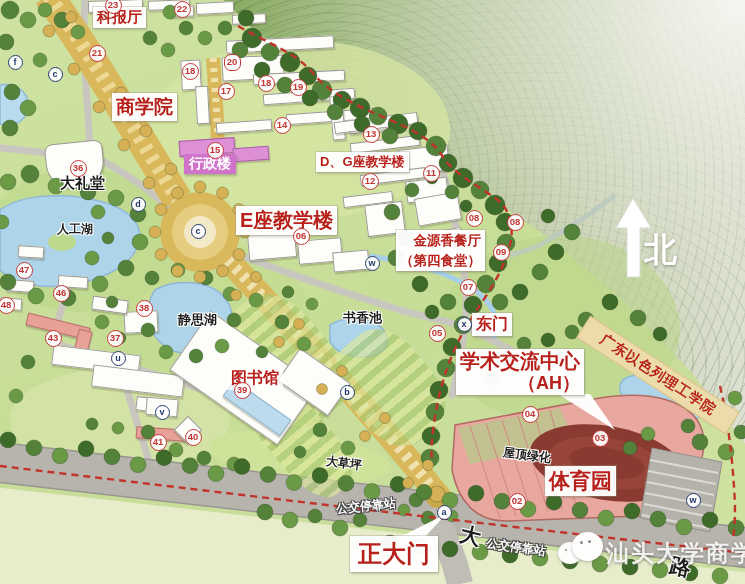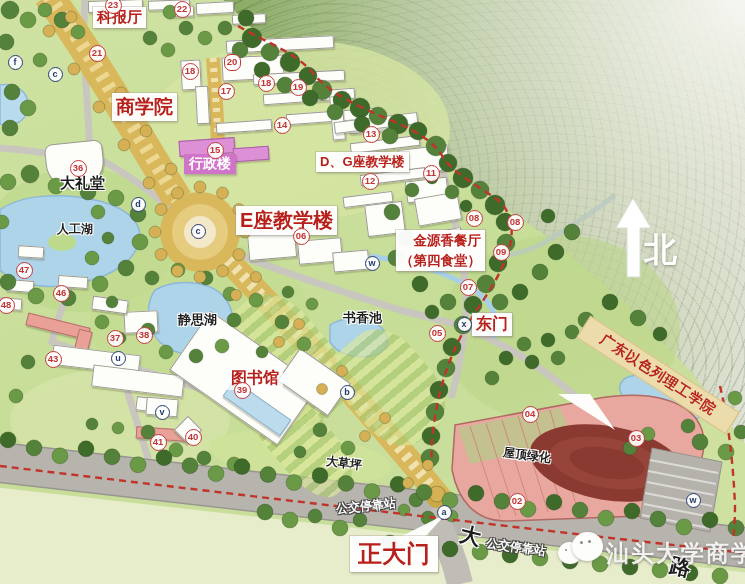--- a/index.html
+++ b/index.html
@@ -439,21 +439,26 @@
   <div class="lblbox" style="left:236px;top:206px;font-size:20px;">E座教学楼</div>
   <div class="lblbox" style="left:396px;top:230px;font-size:13.5px;line-height:1.45;">
     <div>金源香餐厅</div>
     <div>（第四食堂）</div>
   </div>
   <div class="lblbox" style="left:316px;top:152px;font-size:13px;">D、G座教学楼</div>
   <div class="lblbox" style="left:472px;top:313px;font-size:16px;">东门</div>
   <div class="dark" style="left:178px;top:311px;font-size:13px;">静思湖</div>
   <div class="dark" style="left:343px;top:309px;font-size:13px;">书香池</div>
   <div class="lblbox" style="left:227px;top:367px;font-size:16px;box-shadow:none;background:rgba(255,255,255,.75);">图书馆</div>
+  <div class="lblbox" style="left:456px;top:349px;font-size:20px;line-height:1.15;">
+    <div>学术交流中心</div>
+    <div style="font-size:18px;">（AH）</div>
+  </div>
   <div id="gtiit-band">广东以色列理工学院</div>
+  <div class="lblbox" style="left:545px;top:466px;font-size:21px;">体育园</div>
   <div class="dark" style="left:503px;top:447px;font-size:12px;transform:rotate(7deg);">屋顶绿化</div>
   <div class="dark" style="left:326px;top:455px;font-size:12px;transform:rotate(7deg);">大草坪</div>
   <div class="white" style="left:336px;top:498px;font-size:12px;transform:rotate(-6deg);">公交停靠站</div>
   <div class="white" style="left:486px;top:539px;font-size:12px;transform:rotate(8deg);">公交停靠站</div>
   <div class="lblbox" style="left:350px;top:536px;font-size:24px;padding:2px 8px;">正大门</div>
   <div class="dark" style="left:460px;top:522px;font-size:21px;transform:rotate(14deg);">大</div>
   <div class="dark" style="left:670px;top:553px;font-size:21px;transform:rotate(14deg);">路</div>
   <div id="north-char">北</div>
 
   <div id="markers">
@@ -474,27 +479,27 @@
       <div class="mk mkn" style="left: 292.5px; top: 227.5px;">06</div>
       <div class="mk mkn" style="left: 465.5px; top: 209.5px;">08</div>
       <div class="mk mkn" style="left: 506.5px; top: 213.5px;">08</div>
       <div class="mk mkn" style="left: 492.5px; top: 243.5px;">09</div>
       <div class="mk mkn" style="left: 459.5px; top: 278.5px;">07</div>
       <div class="mk mkn" style="left: 428.5px; top: 324.5px;">05</div>
       <div class="mk mkn" style="left: 15.5px; top: 261.5px;">47</div>
       <div class="mk mkn" style="left: 52.5px; top: 284.5px;">46</div>
       <div class="mk mkn" style="left: 106.5px; top: 281.5px; margin-top: 48px;">37</div>
       <div class="mk mkn" style="left: -2.5px; top: 296.5px;">48</div>
-      <div class="mk mkn" style="left: 135.5px; top: 327px;">38</div>
-      <div class="mk mkn" style="left: 44.5px; top: 351px;">43</div>
+      <div class="mk mkn" style="left: 135.5px; top: 300px;">38</div>
+      <div class="mk mkn" style="left: 44.5px; top: 330px;">43</div>
       <div class="mk mkn" style="left: 233.5px; top: 381.5px;">39</div>
       <div class="mk mkn" style="left: 184.5px; top: 428.5px;">40</div>
       <div class="mk mkn" style="left: 149.5px; top: 433.5px;">41</div>
       <div class="mk mkn" style="left: 521.5px; top: 405.5px;">04</div>
-      <div class="mk mkn" style="left: 591.5px; top: 429.5px; margin-left: 36px;">03</div>
+      <div class="mk mkn" style="left: 591.5px; top: 429.5px;">03</div>
       <div class="mk mkn" style="left: 508.5px; top: 492.5px;">02</div>
       <div class="mk mkl" style="left: 7.5px; top: 54.5px;">f</div>
       <div class="mk mkl" style="left: 47.5px; top: 66.5px;">c</div>
       <div class="mk mkl" style="left: 130.5px; top: 196.5px;">d</div>
       <div class="mk mkl" style="left: 190.5px; top: 223.5px;">c</div>
       <div class="mk mkl" style="left: 364.5px; top: 255.5px;">w</div>
       <div class="mk mkl" style="left: 110.5px; top: 350.5px;">u</div>
       <div class="mk mkl" style="left: 339.5px; top: 384.5px;">b</div>
       <div class="mk mkl" style="left: 154.5px; top: 404.5px;">v</div>
       <div class="mk mkl" style="left: 456.5px; top: 316.5px;">x</div>

